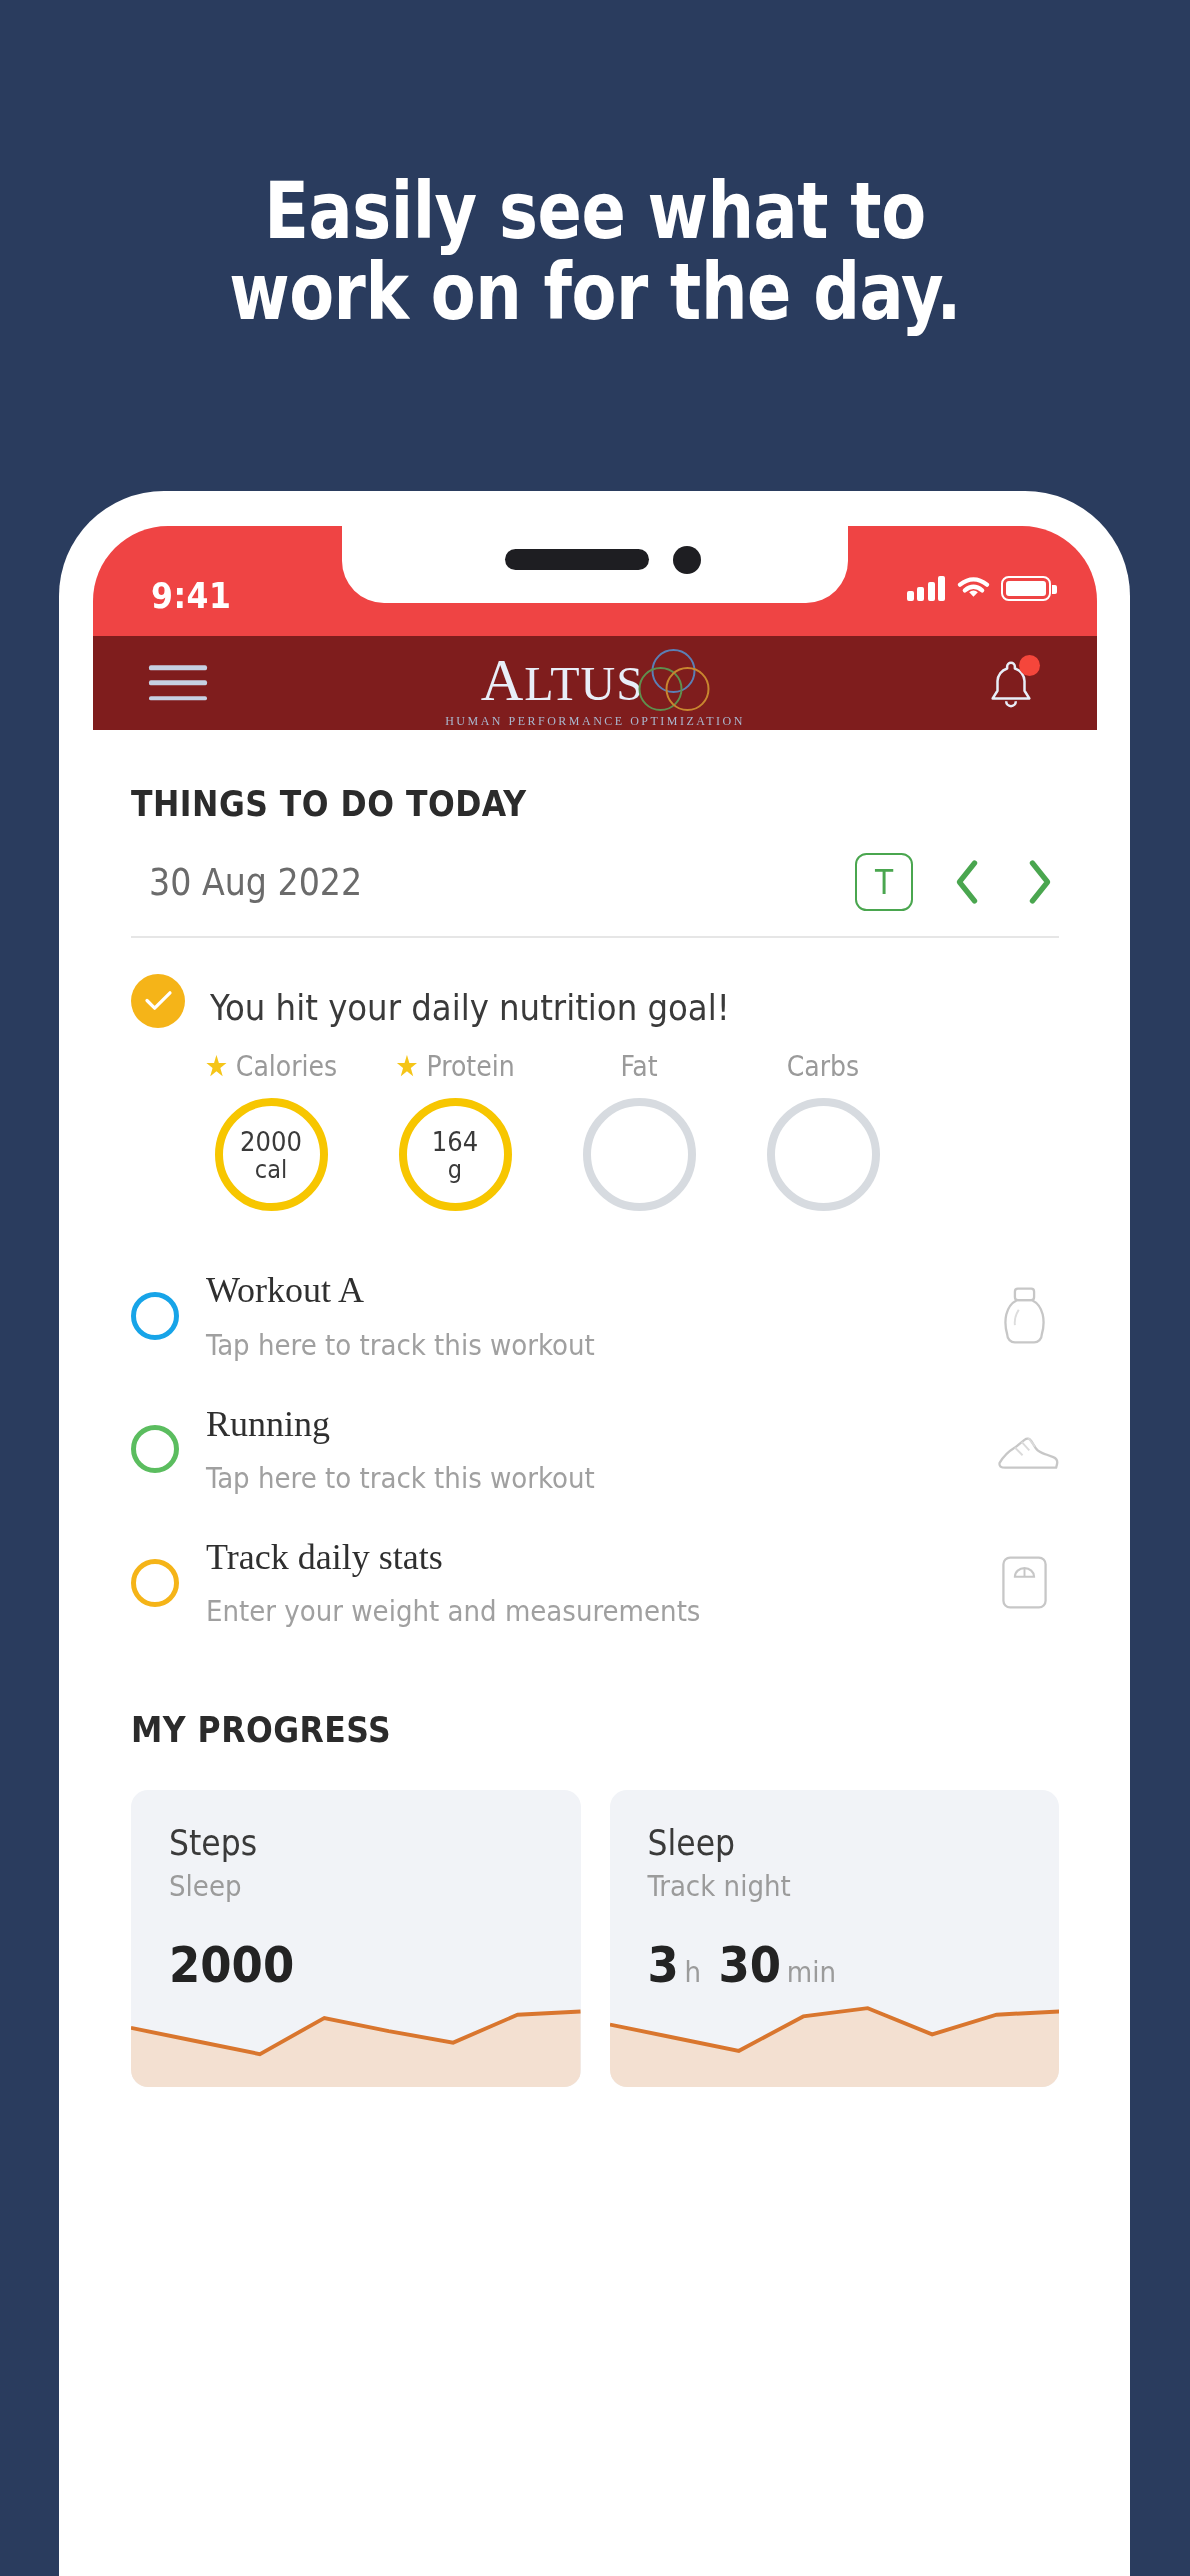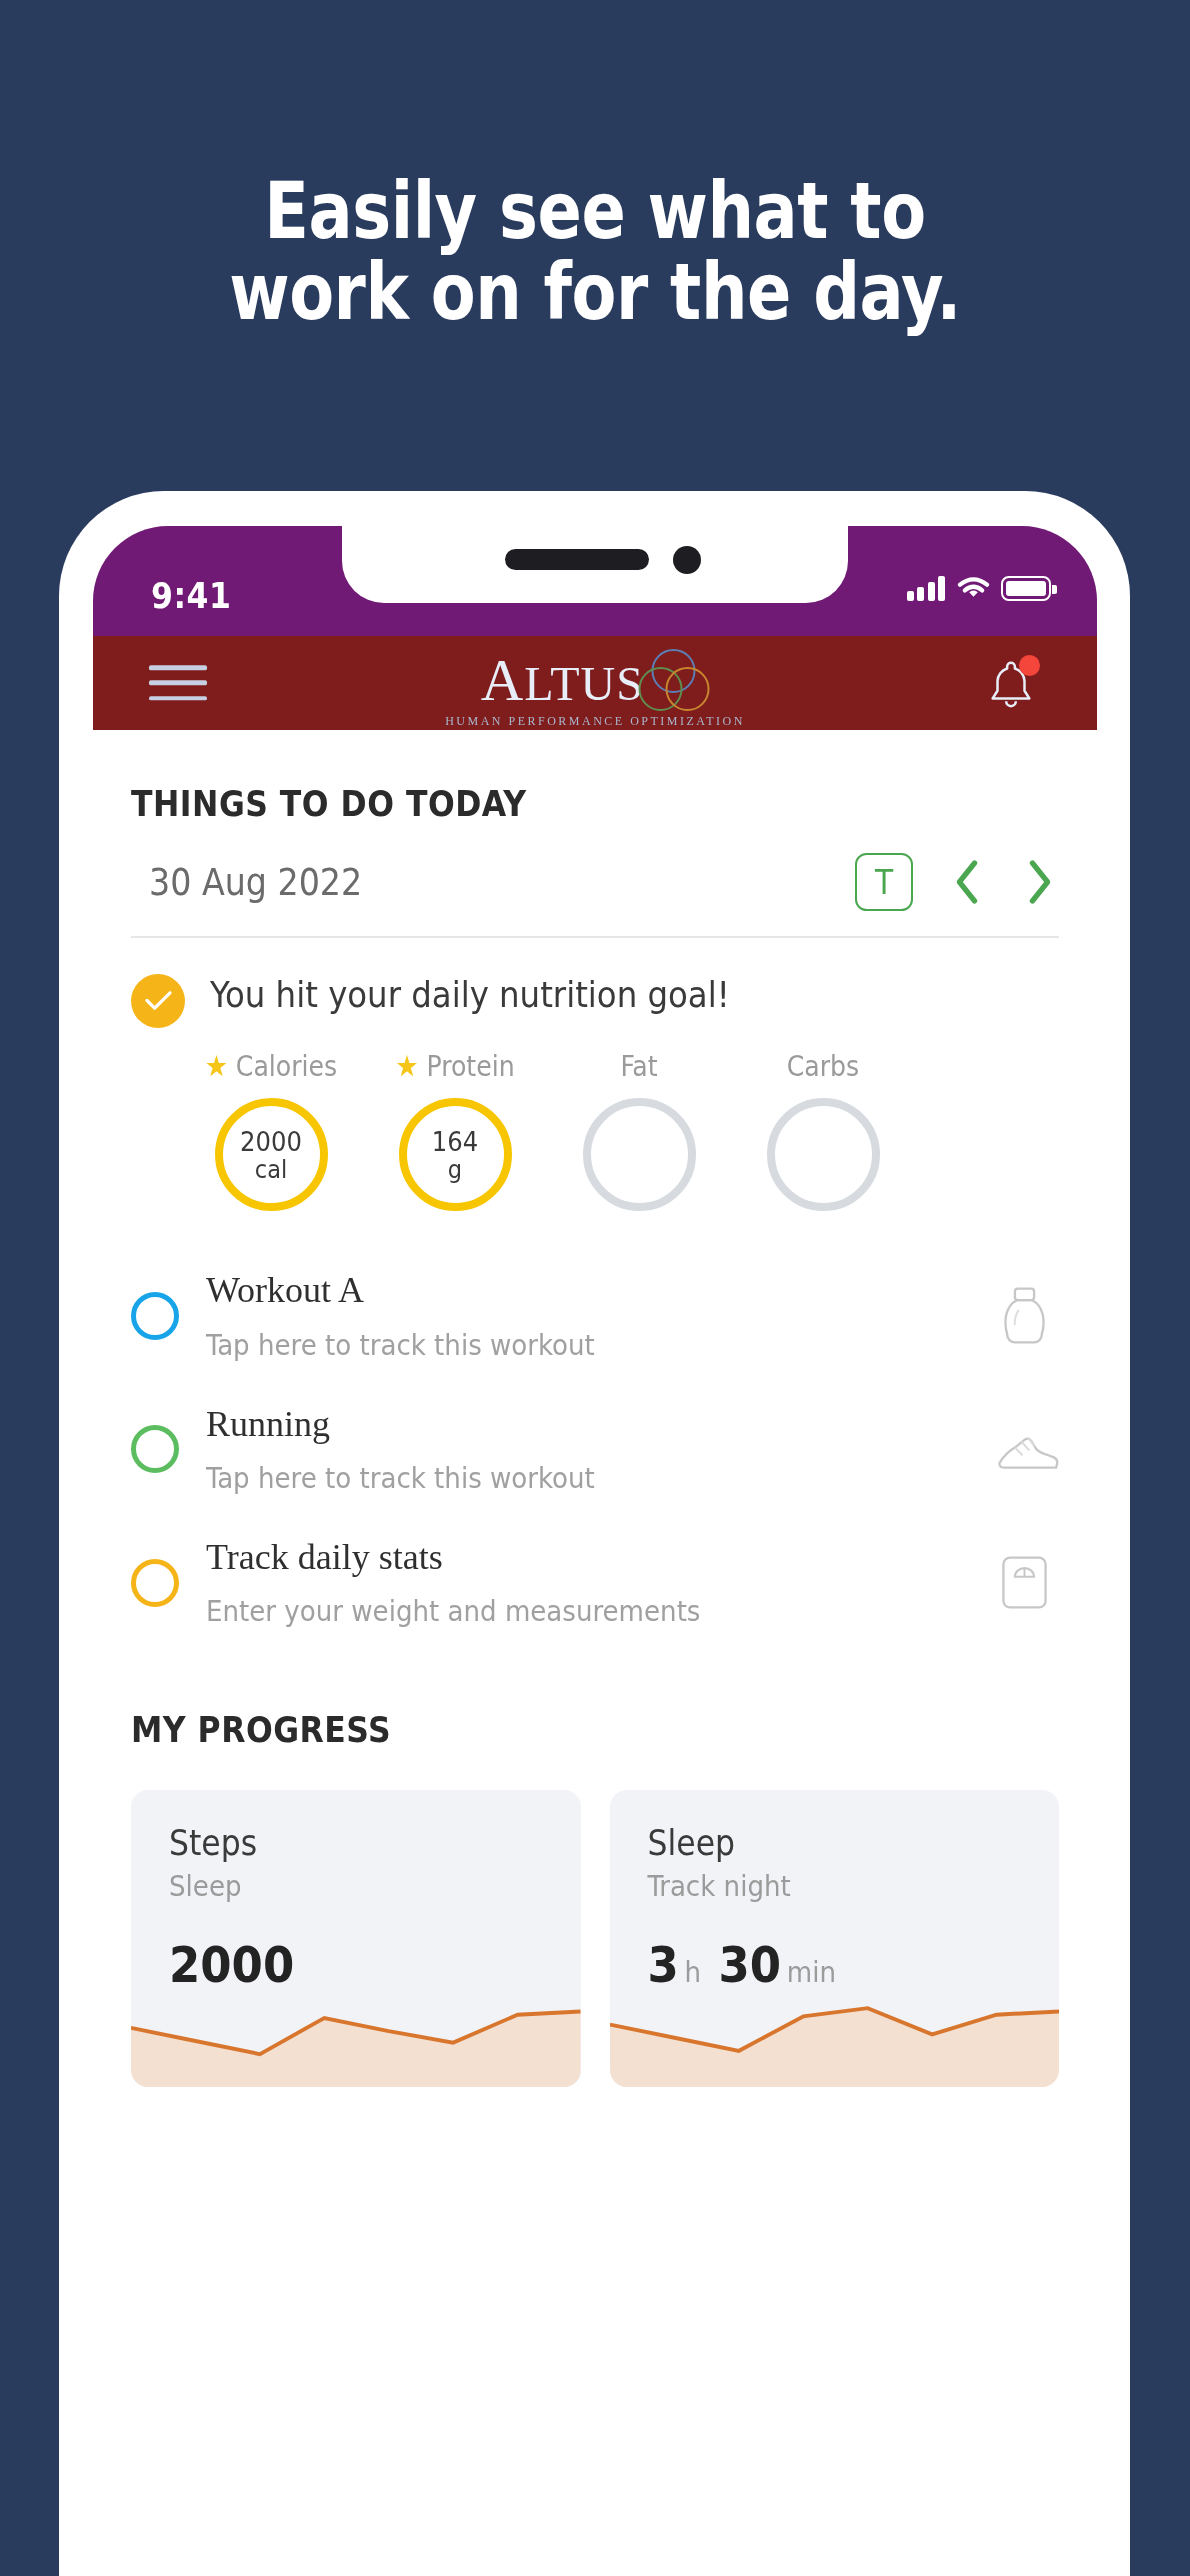--- a/index.html
+++ b/index.html
@@ -40,21 +40,21 @@
     width:1004px; height:2169px;
     background:#ffffff;
     border-radius:75px 75px 0 0;
     overflow:hidden;
   }
 
   
   .statusbar{
     position:relative;
     height:110px;
-    background:#701a75;
+    background:#ef4444;
   }
   .notch{
     position:absolute;
     left:50%; transform:translateX(-50%);
     top:-1.9px;
     width:506px; height:79px;
     background:#ffffff;
     border-radius:0 0 42px 42px;
   }
   .notch .speaker{
@@ -171,21 +171,21 @@
     color:#4aa64f; font-size:33px;
     font-family:"DejaVu Sans Condensed","Liberation Sans",sans-serif;
     cursor:pointer;
   }
   .chev{ width:38px;height:50px; cursor:pointer; }
 
   .divider{ height:1.9px; background:#e6e6e6; margin:0 38px; }
 
   
   .nutri{ padding:36px 38px 0 38px; }
-  .nutri-head{ display:flex; align-items:flex-start; gap:25px; }
+  .nutri-head{ display:flex; align-items:flex-end; gap:25px; }
   .check-circle{
     width:54px;height:54px;border-radius:50%;background:#f5b418;
     display:flex;align-items:center;justify-content:center;flex:none;
   }
   .nutri-title{
     font-size:36px;color:#3a3a3a;
     font-family:"DejaVu Sans Condensed","Liberation Sans",sans-serif;
   }
   .macros{
     display:flex; margin-top:21px; padding-left:48px;

